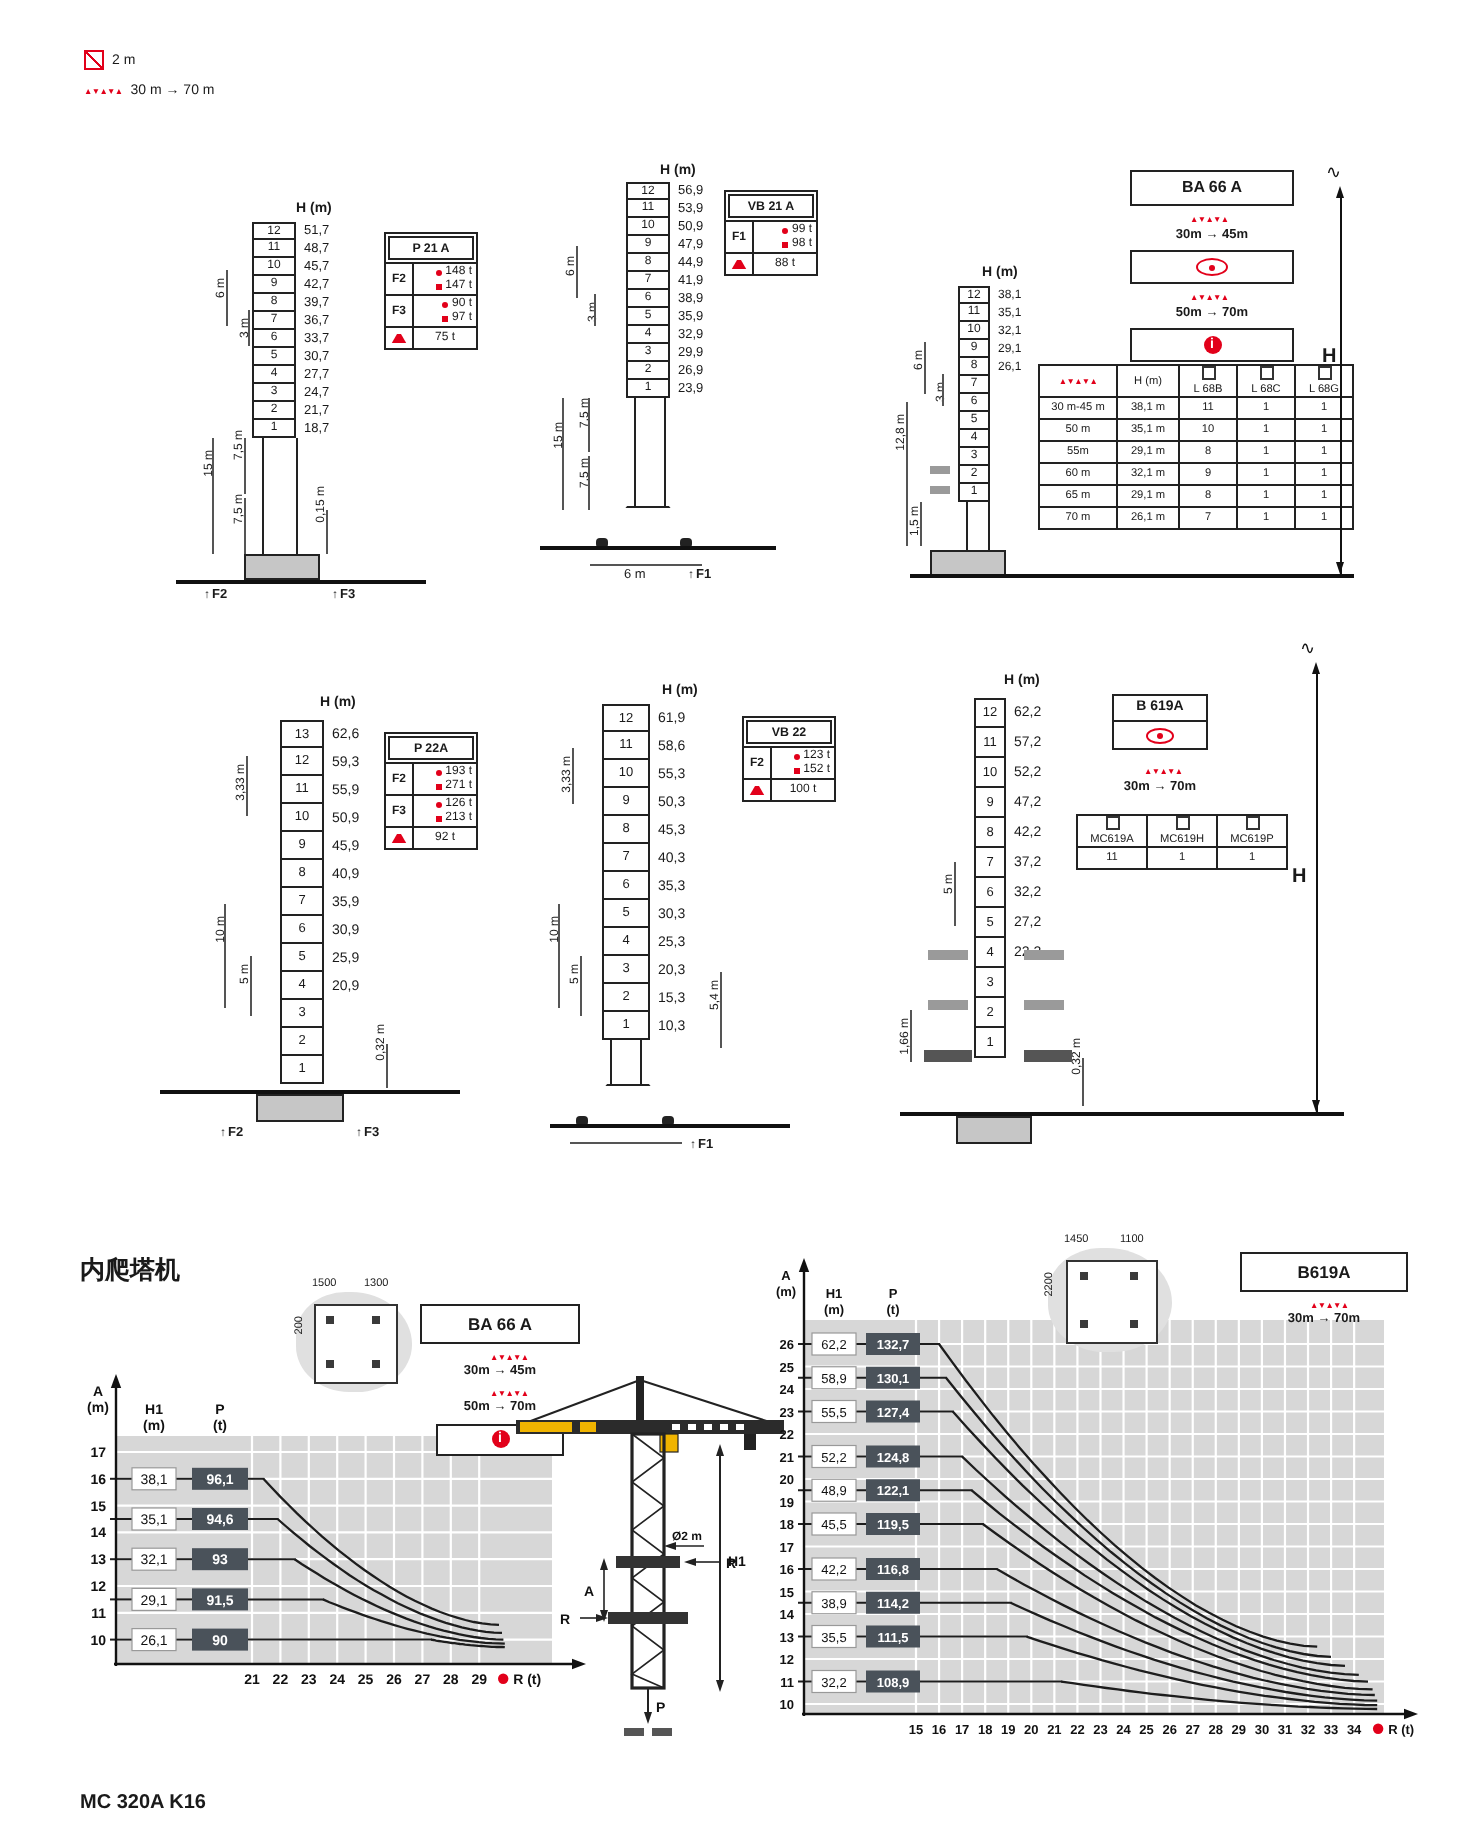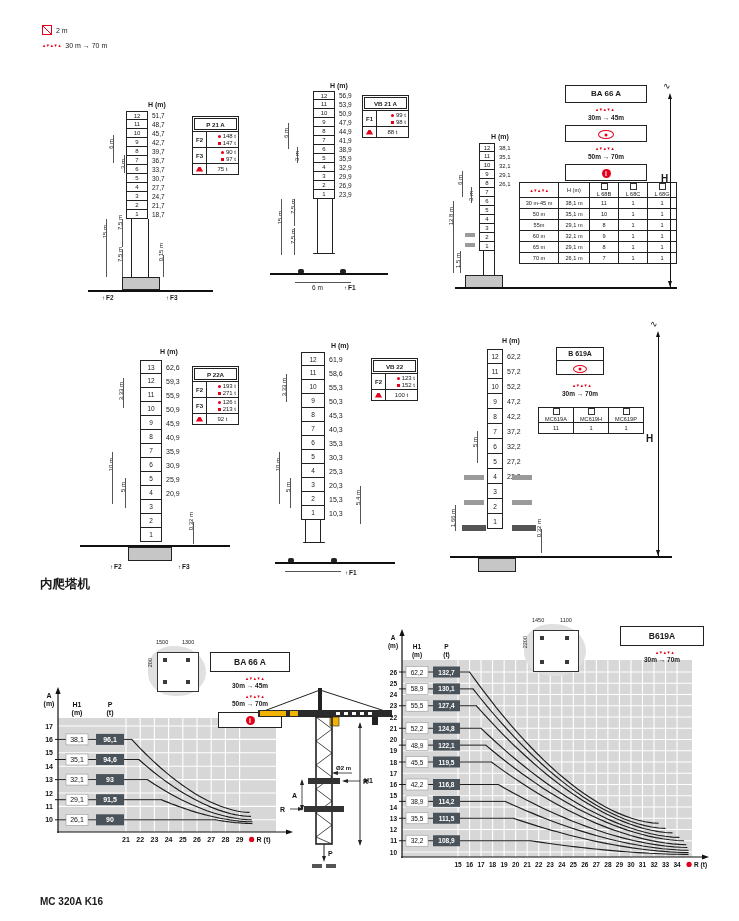--- a/index.html
+++ b/index.html
@@ -712,21 +712,21 @@
     <div class="clr" style="left:62px;top:200px;width:24px;height:6px;background:#555"></div>
     <div class="gnd" style="left:0;top:231px;width:222px"></div>
     <div class="foot" style="left:28px;top:233px;width:38px;height:14px"></div>
     <span class="sqg" style="left:200px;top:-6px">∿</span>
     <div class="dl" style="left:208px;top:10px;height:221px;background:#111;width:1.2px"></div>
     <span class="aup" style="left:206px;top:6px"></span>
     <span class="adn" style="left:206px;top:225px"></span>
     <span class="abs" style="left:196px;top:108px;font-size:10px;font-weight:700">H</span>
   </div>
 
-  <div class="hdg" style="left:40px;top:576px">内爬塔机</div>
+  <div class="hdg" style="left:40px;top:627px">内爬塔机</div>
 
   <svg id="c1" class="abs" style="left:38px;top:618px" width="340" height="240">
       <rect x="20" y="100" width="218" height="114" fill="#d7d7d7"></rect>
       <line x1="88" y1="100" x2="88" y2="214" stroke="#fff" stroke-width="1.1"></line>
       <line x1="102.2" y1="100" x2="102.2" y2="214" stroke="#fff" stroke-width="1.1"></line>
       <line x1="116.4" y1="100" x2="116.4" y2="214" stroke="#fff" stroke-width="1.1"></line>
       <line x1="130.6" y1="100" x2="130.6" y2="214" stroke="#fff" stroke-width="1.1"></line>
       <line x1="144.8" y1="100" x2="144.8" y2="214" stroke="#fff" stroke-width="1.1"></line>
       <line x1="159" y1="100" x2="159" y2="214" stroke="#fff" stroke-width="1.1"></line>
       <line x1="173.2" y1="100" x2="173.2" y2="214" stroke="#fff" stroke-width="1.1"></line>

